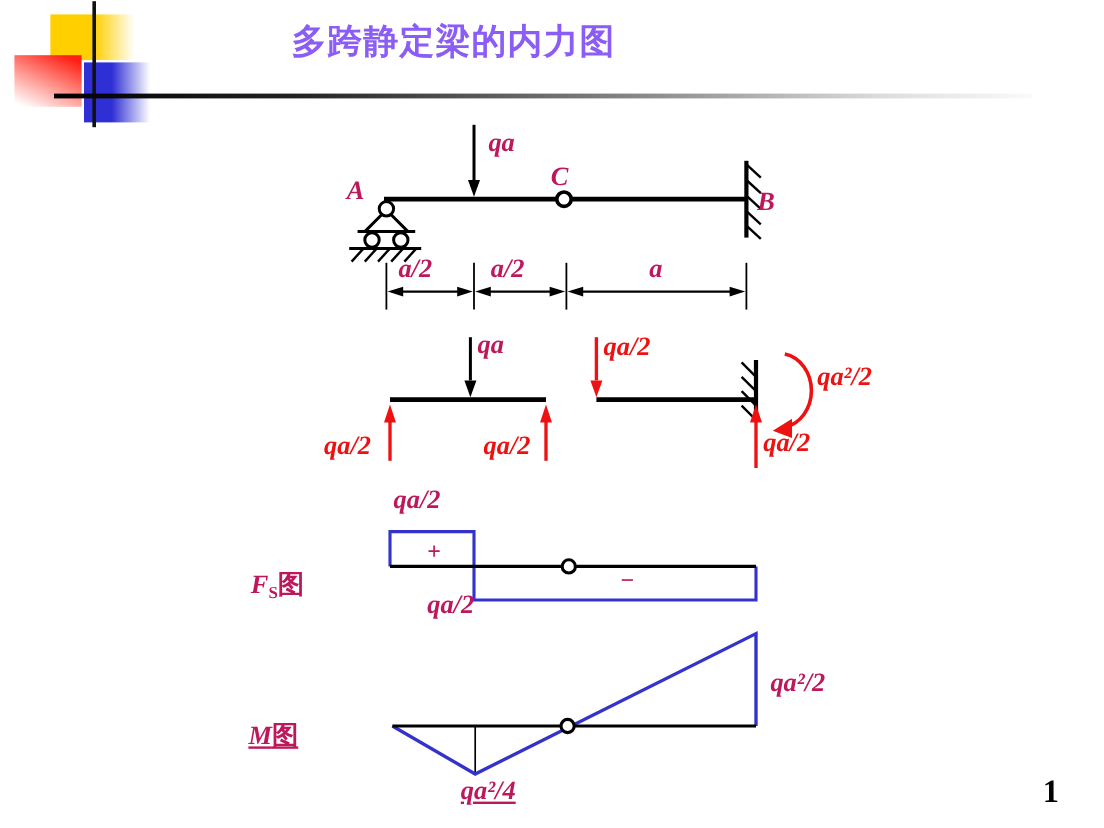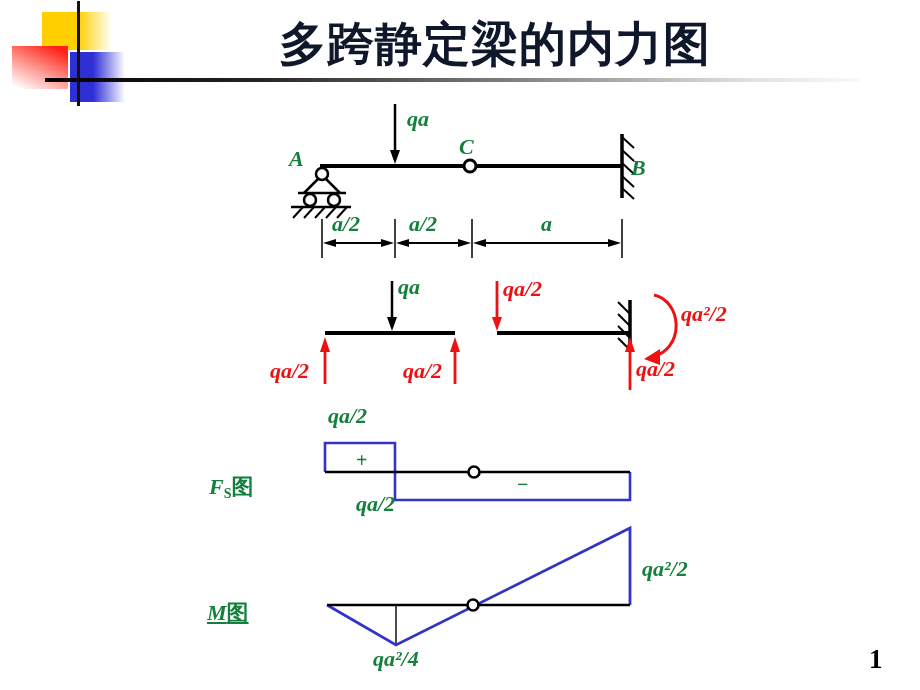--- a/index.html
+++ b/index.html
@@ -10,25 +10,25 @@
   .dec-yellow{left:42px;top:12px;width:70px;height:38px;
     background:linear-gradient(90deg,#ffcf00 0%,#ffcf00 52%,rgba(255,255,255,0) 100%);}
   .dec-red{left:12px;top:46px;width:56px;height:43px;
     background:linear-gradient(205deg,#ff2014 10%,#ff9a93 55%,rgba(255,255,255,0) 95%);}
   .dec-blue{left:70px;top:52px;width:55px;height:50px;
     background:linear-gradient(90deg,#2f2fd6 0%,#2f2fd6 42%,rgba(255,255,255,0) 100%);}
   .dec-vline{left:77px;top:1px;width:3px;height:105px;background:#111;}
   .dec-hline{left:45px;top:78px;width:815px;height:4px;
     background:linear-gradient(90deg,#000 0%,#222 25%,#888 60%,#ddd 85%,#fafafa 100%);}
   
-  .title{position:absolute;left:243px;top:21px;font-size:47px;line-height:1;
-    font-weight:bold;color:#0f172a;letter-spacing:1px;white-space:nowrap;margin-left:36px;}
+  .title{position:absolute;left:243px;top:21px;font-size:29px;line-height:1;
+    font-weight:bold;color:#8b5cf6;letter-spacing:1px;white-space:nowrap;}
   
   .lbl{position:absolute;font-family:"Liberation Serif",serif;font-style:italic;
-    font-weight:bold;font-size:22px;color:#15803d;line-height:1;white-space:nowrap;}
+    font-weight:bold;font-size:22px;color:#be185d;line-height:1;white-space:nowrap;}
   .red{color:#ee1111;}
   .cjk{font-style:normal;}
   .sub{font-size:14px;font-style:normal;vertical-align:-4px;}
   .sign{font-style:normal;font-size:20px;font-weight:bold;}
   .pagenum{position:absolute;left:869px;top:644px;font-size:27px;font-weight:bold;
     color:#000;font-style:normal;}
   svg{position:absolute;left:0;top:0;}
 </style>
 </head>
 <body>
@@ -170,16 +170,16 @@
   <span class="lbl red" style="left:636px;top:358px;">qa/2</span>
 
   <span class="lbl" style="left:209px;top:476px;"><span>F</span><span class="sub">S</span><span class="cjk">图</span></span>
   <span class="lbl" style="left:328px;top:405px;">qa/2</span>
   <span class="lbl sign" style="left:356px;top:450px;">+</span>
   <span class="lbl sign" style="left:517px;top:474px;">−</span>
   <span class="lbl" style="left:356px;top:493px;">qa/2</span>
 
   <span class="lbl" style="left:207px;top:602px;text-decoration:underline;"><span>M</span><span class="cjk">图</span></span>
   <span class="lbl" style="left:642px;top:558px;">qa²/2</span>
-  <span class="lbl" style="left:373px;top:648px;">qa²/4</span>
+  <span class="lbl" style="left:384px;top:648px;text-decoration:underline;">qa²/4</span>
 
   <div class="pagenum">1</div>
 </div>
 
 </body></html>

